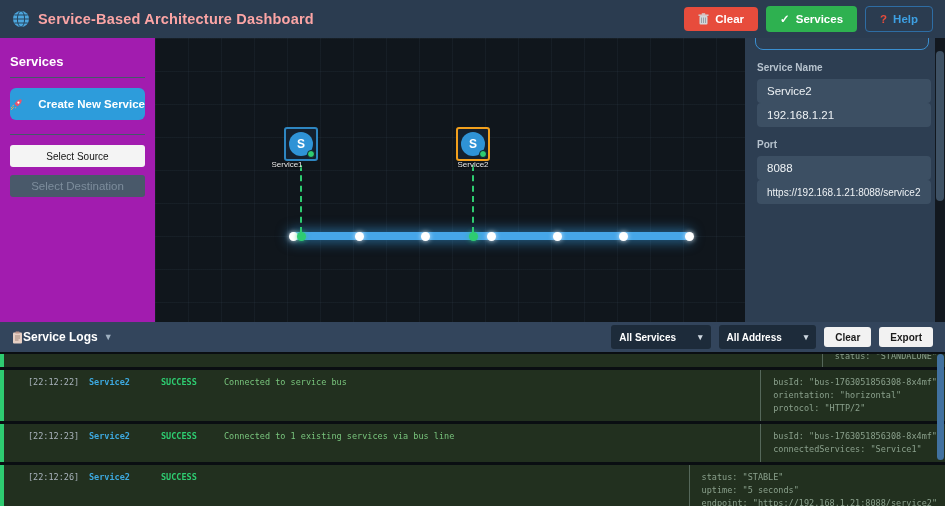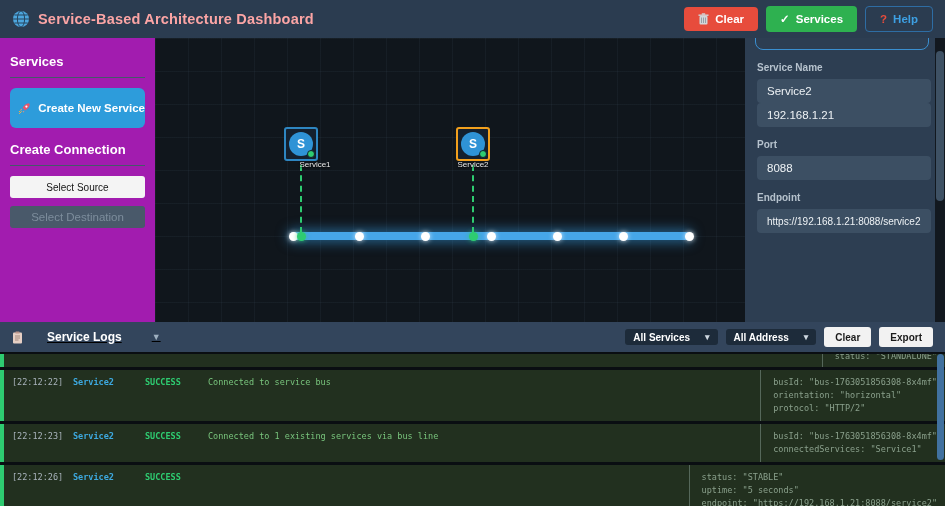--- a/index.html
+++ b/index.html
@@ -22,22 +22,22 @@
   .btn-help .qmark { color:#e74c3c; font-weight:bold; }
 
   
   .body { display:flex; height:284px; flex:0 0 284px; position:relative; }
 
   
   .sidebar { width:155px; background:#a21caf; padding:10px 10px 0 10px; flex:0 0 155px; }
   .side-heading { color:#ffffff; font-size:13px; font-weight:bold; margin-top:6px; }
   .side-divider { height:1px; background:#46586a; margin:8px 0 10px 0; }
   .btn-create { width:100%; background:#2d9cdb; color:#fff; font-weight:bold; font-size:11.5px;
-    border:none; border-radius:6px; height:40px; display:flex; align-items:center;
-    justify-content:flex-end; gap:7px; cursor:pointer; margin-bottom:14px; }
+    border:none; border-radius:6px; height:32px; display:flex; align-items:center;
+    justify-content:space-between; gap:7px; cursor:pointer; margin-bottom:14px; }
   .btn-source { width:100%; background:#f4f4f4; color:#141414; font-size:10px;
     border:none; border-radius:3px; height:22px; cursor:pointer; margin-bottom:8px; }
   .btn-dest { width:100%; background:#49596a; color:#7d8d9c; font-size:11.5px;
     border:none; border-radius:3px; height:22px; margin-bottom:8px; }
 
   
   .canvas { flex:1; background:#10161c; position:relative; overflow:hidden;
     background-image:
       linear-gradient(rgba(140,170,210,0.055) 1px, transparent 1px),
       linear-gradient(90deg, rgba(140,170,210,0.055) 1px, transparent 1px);
@@ -71,38 +71,38 @@
     white-space:nowrap; overflow:hidden; }
   .field-input.small { font-size:10px; }
 
   
   .vscroll { position:absolute; right:0; top:0; bottom:0; width:10px; background:#12181f; }
   .vscroll-thumb { position:absolute; left:1px; width:8px; border-radius:4px; background:#3e5164; }
 
   
   .logs-header { height:30px; flex:0 0 30px; background:#33455c; display:flex;
     align-items:center; justify-content:space-between; padding:0 12px; }
-  .logs-header-left { display:flex; align-items:center; gap:24px;text-decoration:underline; }
+  .logs-header-left { display:flex; align-items:center; gap:0; }
   .logs-title { color:#fff; font-size:12px; font-weight:bold; }
   .logs-caret { color:#9fb0c0; font-size:9px; margin-left:6px; }
   .logs-controls { display:flex; align-items:center; gap:8px; }
   .dd { background:#1d2b3a; color:#fff; font-size:10px; font-weight:bold; border-radius:3px;
-    height:16px; display:flex; align-items:center; gap:15px; padding:0 8px; cursor:pointer; }
+    height:24px; display:flex; align-items:center; gap:22px; padding:0 8px; cursor:pointer; }
   .dd .chev { font-size:9px; color:#cfd8e0; }
   .btn-small { background:#f2f2f2; color:#1a1a1a; border:none; border-radius:3px;
     font-size:10px; font-weight:bold; height:20px; padding:0 11px; cursor:pointer; }
 
   
   .logs { height:154px; flex:1; background:#0a0e12; overflow:hidden; position:relative;
     padding-top:2px; }
   .log-row { background:#22301f; border-left:4px solid #2ecc71; margin:0 0 3px 0;
     display:flex; align-items:flex-start;
     font-family:"DejaVu Sans Mono", monospace; font-size:8.5px; }
   .log-row.partial { height:13px; overflow:hidden; }
-  .log-main { display:flex; padding:7px 0 0 8px; flex:1; }
+  .log-main { display:flex; padding:7px 0 0 24px; flex:1; }
   .lt { color:#aab4bd; width:61px; flex:0 0 61px; }
   .ls { color:#3da9e0; font-weight:bold; width:72px; flex:0 0 72px; }
   .ll { color:#2ecc71; font-weight:bold; width:63px; flex:0 0 63px; }
   .lm { color:#79c57d; }
   .log-details { margin-left:auto; border-left:1px solid #55675a; padding:6px 8px 6px 12px;
     color:#8aa08c; text-align:left; }
   .log-details .dl { line-height:13px; white-space:nowrap; }
   .partial .log-details { padding-top:0; margin-top:-4px; border-left:1px solid #55675a; }
   .logs-thumb { position:absolute; right:1px; top:2px; width:7px; height:106px;
     border-radius:4px; background:#41719f; }
@@ -160,36 +160,35 @@
           <svg width="13" height="13" viewBox="0 0 13 13">
             <path d="M10.8 1.2 C8 1.6 5.8 3.4 4.6 5.8 L7.2 8.4 C9.6 7.2 11.4 5 11.8 2.2 Z" fill="#e8556d"></path>
             <circle cx="8.4" cy="4.6" r="1.1" fill="#fdfdfd"></circle>
             <path d="M4.2 6.6 L2.2 7.4 L3.6 8.2 Z" fill="#e8907a"></path>
             <path d="M6.4 8.8 L5.6 10.8 L4.8 9.4 Z" fill="#e8907a"></path>
             <path d="M3.4 9.6 L1.4 11.6 M2.2 8.8 L1.2 9.8" stroke="#f5b041" stroke-width="1" stroke-linecap="round"></path>
           </svg>
         </span>
         <span>Create New Service</span>
       </button>
-      <div class="side-heading">Create Connection</div>
       <div class="side-divider"></div>
       <button class="btn-source">Select Source</button>
       <button class="btn-dest" disabled="">Select Destination</button>
     </div>
 
     <div class="canvas">
         <div class="bus" style="left: 135px; top: 194px; width: 400px;"></div>
         <div class="dash" style="left: 145px; top: 127px; height: 68px;"></div>
         <div class="node-box" style="left: 129px; top: 89px; border-color: rgb(46, 134, 193);">
           <div class="node-circle">
             <span>S</span>
           </div>
           <div class="node-status"></div>
         </div>
-        <div class="node-label" style="left: 120px; top: 122px;">Service1</div>
+        <div class="node-label" style="left: 92px; top: 122px;">Service1</div>
         <div class="dash" style="left: 317px; top: 127px; height: 68px;"></div>
         <div class="node-box" style="left: 301px; top: 89px; border-color: rgb(242, 160, 29);">
           <div class="node-circle">
             <span>S</span>
           </div>
           <div class="node-status"></div>
         </div>
         <div class="node-label" style="left: 278px; top: 122px;">Service2</div>
         <div class="dot dot-white" style="left: 133.5px; top: 193.5px;"></div>
         <div class="dot dot-white" style="left: 199.5px; top: 193.5px;"></div>
@@ -203,21 +202,20 @@
       </div>
 
     <div class="props">
       <div class="props-partial"></div>
       <div class="fields">
           <div class="field-label">Service Name</div>
           <div class="field-input">Service2</div>
           <div class="field-input">192.168.1.21</div>
           <div class="field-label">Port</div>
           <div class="field-input">8088</div>
-          <div class="field-label">Endpoint</div>
           <div class="field-input small">https://192.168.1.21:8088/service2</div>
         </div>
     </div>
 
     <div class="vscroll">
       <div class="vscroll-thumb" style="top:13px; height:150px;"></div>
     </div>
   </div>
 
   <div class="logs-header">

